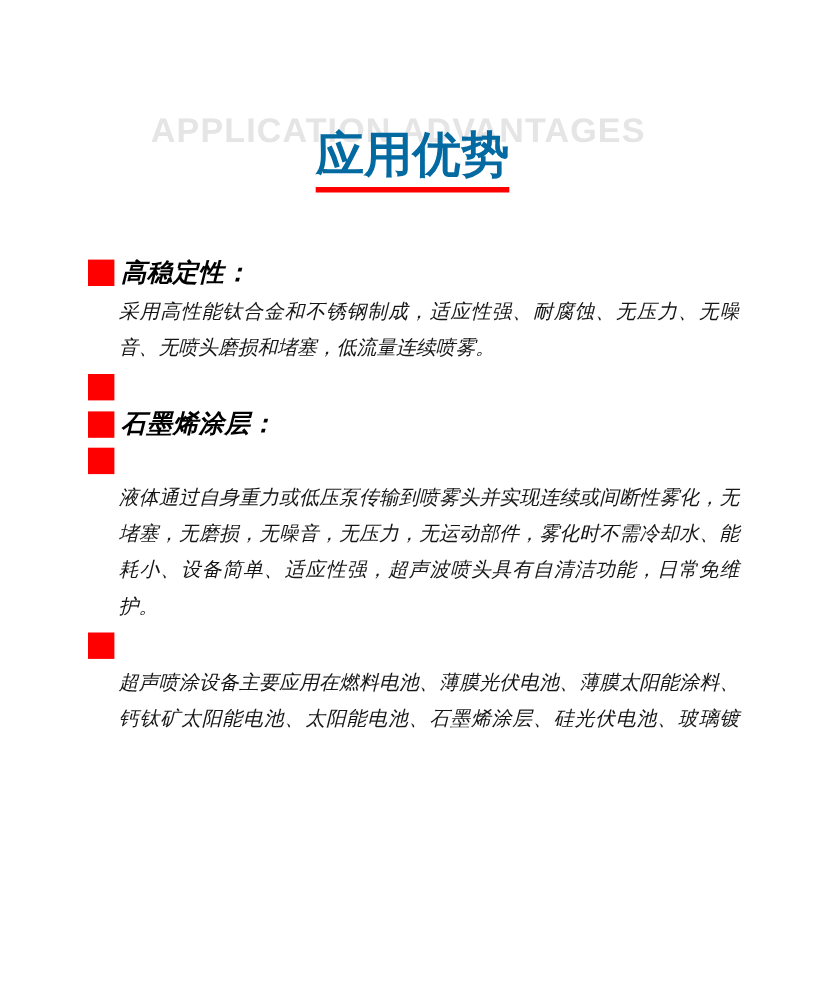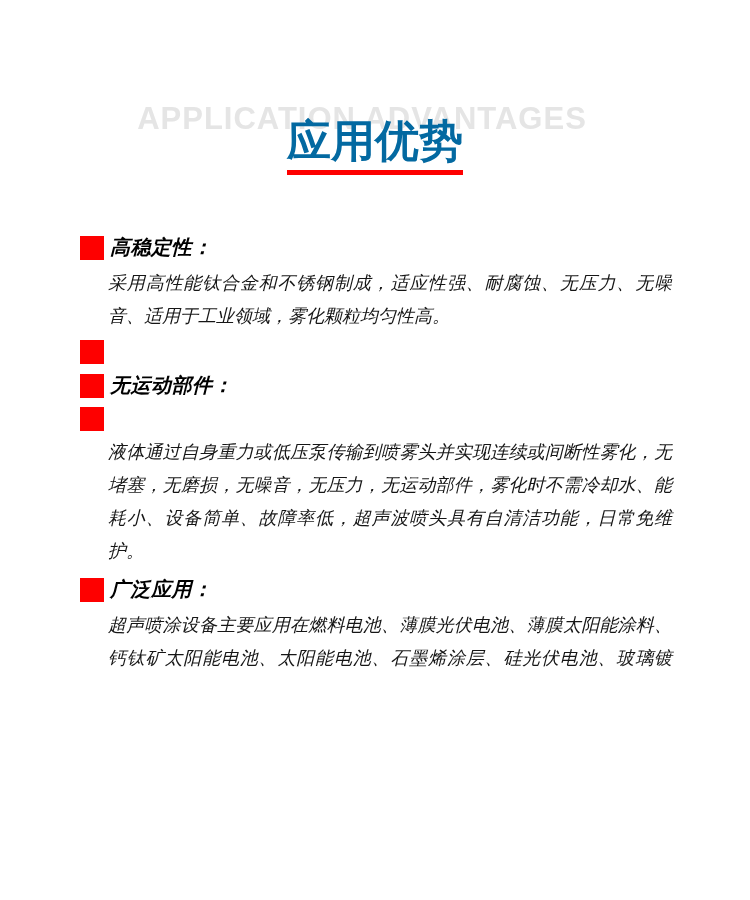--- a/index.html
+++ b/index.html
@@ -62,21 +62,21 @@
     margin-bottom: 5px;
   }
   .bullet {
     width: 24px;
     height: 24px;
     background: #fe0000;
     flex: 0 0 auto;
     margin-right: 6px;
   }
   .heading-text {
-    font-size: 20px;
+    font-size: 23px;
     line-height: 29px;
     font-weight: bold;
     font-style: italic;
     color: #000000;
     letter-spacing: 0.5px;
   }
   .body-text {
     margin: 0 0 0 28px;
     font-size: 18px;
     line-height: 33px;
@@ -95,45 +95,44 @@
     <h1 class="title">应用优势</h1>
   </header>
 
   <main class="content">
 
     <section class="advantage">
       <div class="heading-row">
         <span class="bullet"></span>
         <span class="heading-text">高稳定性：</span>
       </div>
-      <p class="body-text">采用高性能钛合金和不锈钢制成，适应性强、耐腐蚀、无压力、无噪音、适用于工业领域，雾化颗粒均匀性高。</p>
+      <p class="body-text">采用高性能钛合金和不锈钢制成，适应性强、耐腐蚀、无压力、无噪音、无喷头磨损和堵塞，低流量连续喷雾。</p>
     </section>
 
     <section class="advantage">
       <div class="heading-row">
         <span class="bullet"></span>
       </div>
     </section>
 
     <section class="advantage">
       <div class="heading-row">
         <span class="bullet"></span>
-        <span class="heading-text">无运动部件：</span>
+        <span class="heading-text">石墨烯涂层：</span>
       </div>
     </section>
 
     <section class="advantage">
       <div class="heading-row">
         <span class="bullet"></span>
       </div>
-      <p class="body-text">液体通过自身重力或低压泵传输到喷雾头并实现连续或间断性雾化，无堵塞，无磨损，无噪音，无压力，无运动部件，雾化时不需冷却水、能耗小、设备简单、故障率低，超声波喷头具有自清洁功能，日常免维护。</p>
+      <p class="body-text">液体通过自身重力或低压泵传输到喷雾头并实现连续或间断性雾化，无堵塞，无磨损，无噪音，无压力，无运动部件，雾化时不需冷却水、能耗小、设备简单、适应性强，超声波喷头具有自清洁功能，日常免维护。</p>
     </section>
 
     <section class="advantage">
       <div class="heading-row">
         <span class="bullet"></span>
-        <span class="heading-text">广泛应用：</span>
       </div>
       <p class="body-text">超声喷涂设备主要应用在燃料电池、薄膜光伏电池、薄膜太阳能涂料、钙钛矿太阳能电池、太阳能电池、石墨烯涂层、硅光伏电池、玻璃镀膜、电子电路等行业。喷头可适用于多种溶液，甚至污水、化工液体、低粘度的油料粘液也能雾化喷涂。</p>
     </section>
 
   </main>
 </div>
 
 </body></html>

